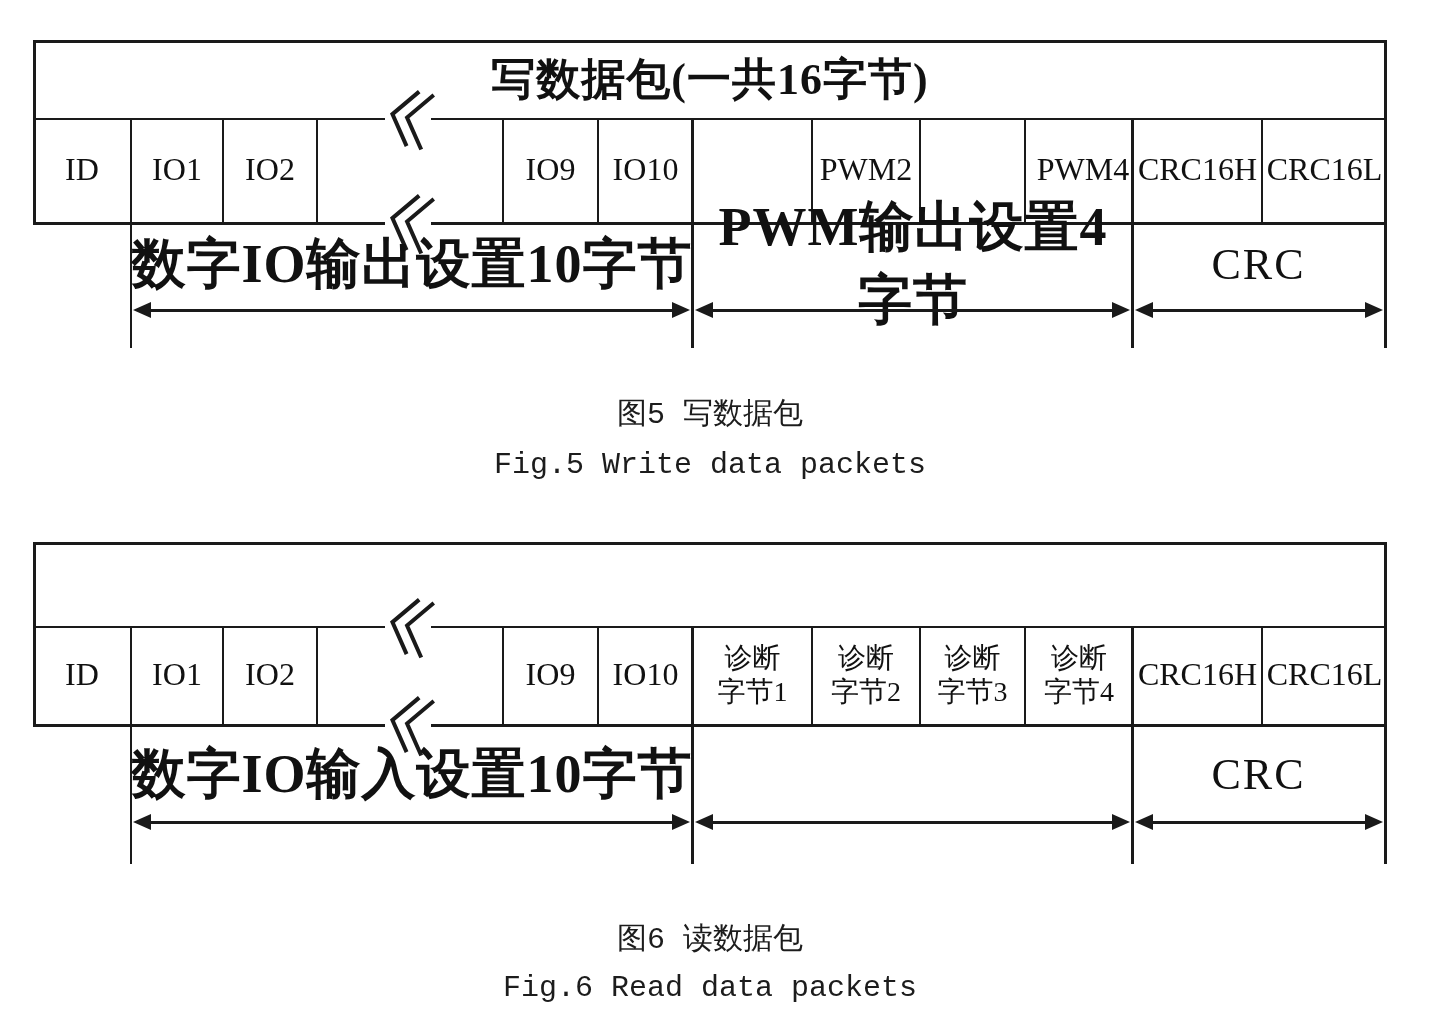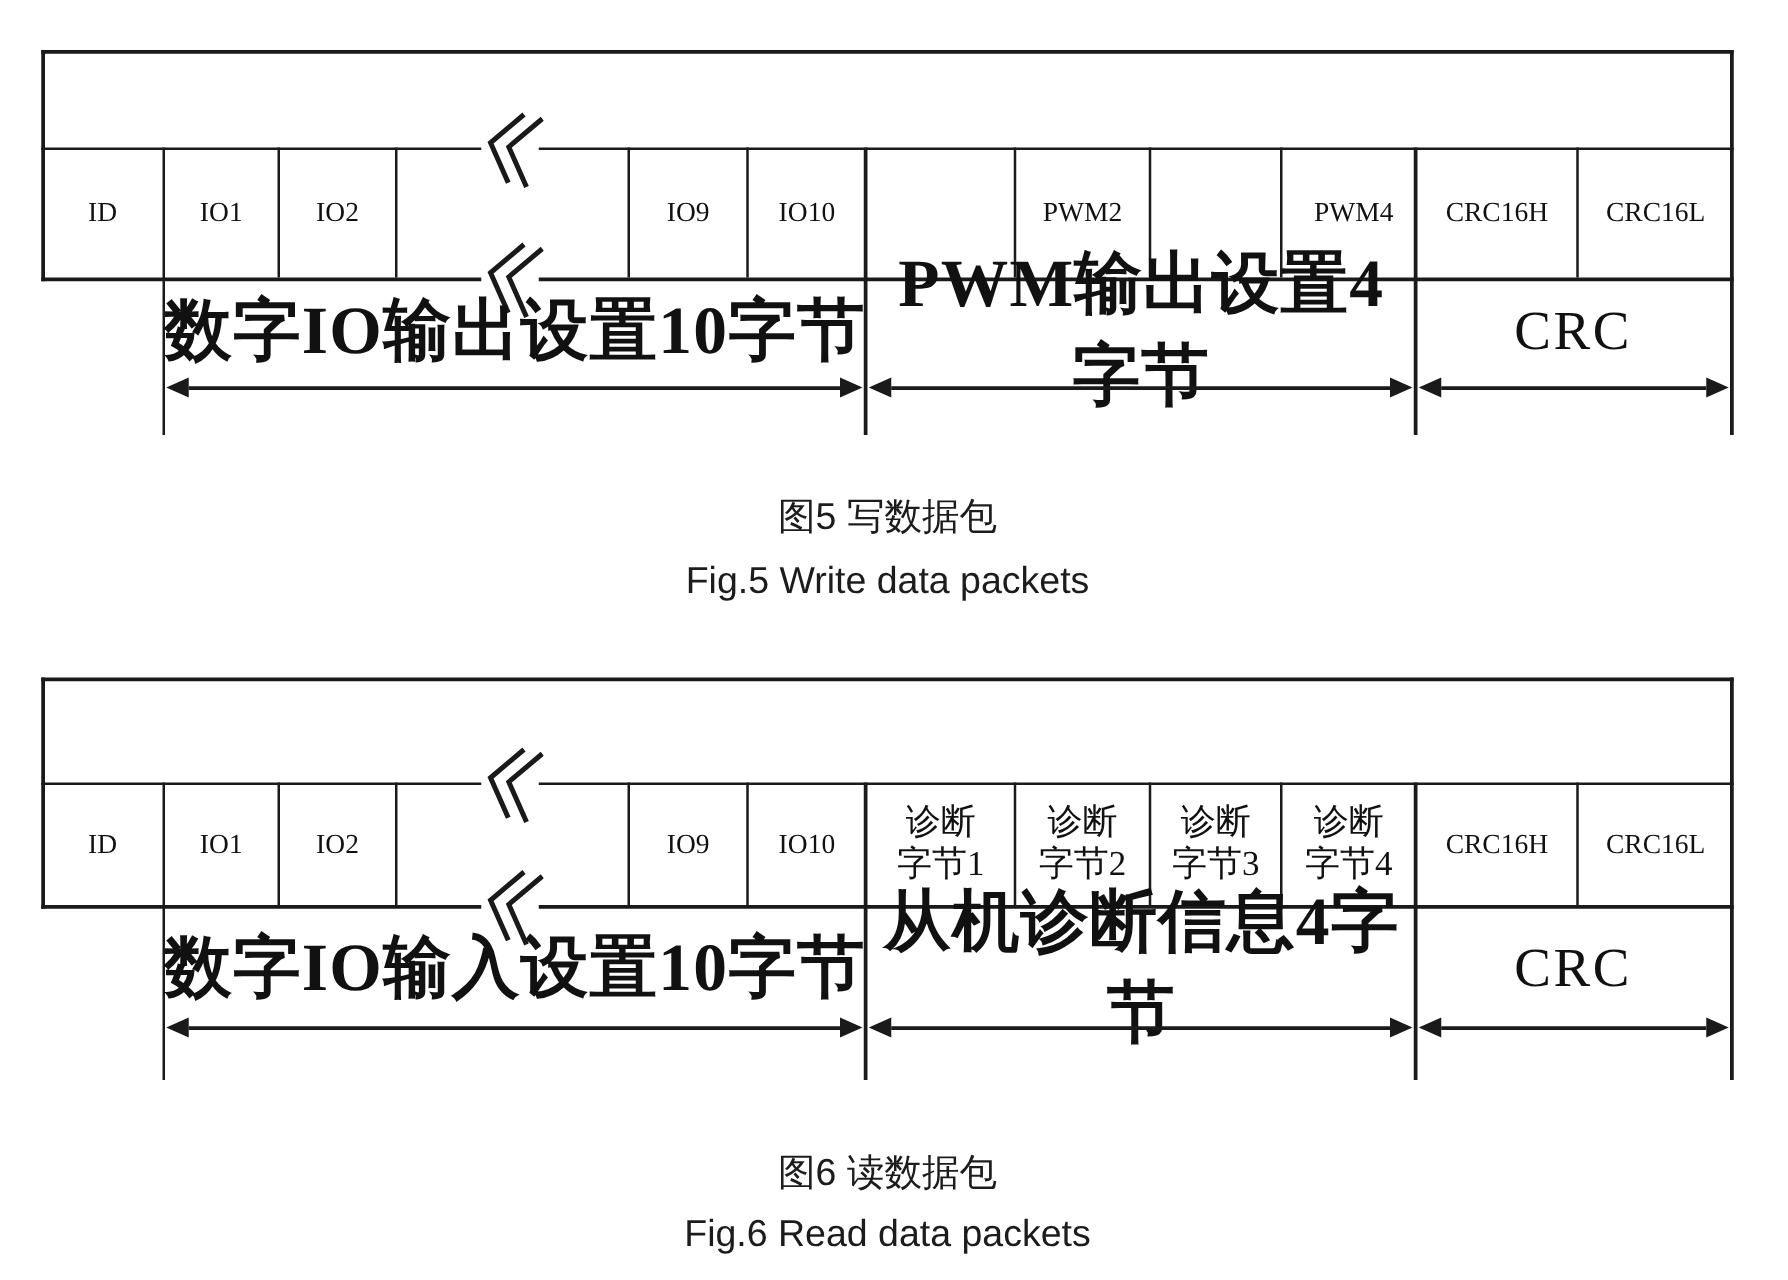--- a/index.html
+++ b/index.html
@@ -2,33 +2,33 @@
 <html><head>
 <meta charset="utf-8">
 <style>
   html,body{margin:0;padding:0}
   body{width:1430px;height:1024px;background:#ffffff;position:relative;overflow:hidden;
        font-family:"Liberation Serif","DejaVu Serif",serif;color:#111}
   .diagram{position:absolute;left:33px;width:1354px}
   .ln{position:absolute;background:#1a1a1a}
   .txt{position:absolute;display:flex;align-items:center;justify-content:center;text-align:center}
   .title{font-size:44px;font-weight:bold;letter-spacing:1px}
-  .cell{font-size:22px;flex-direction:column;line-height:1.22}
+  .cell{font-size:32px;flex-direction:column;line-height:1.22}
   .cell span:empty{display:none}
   .cell.small{font-size:28px}
   .sec{font-size:54px;font-weight:bold;letter-spacing:1px}
   .sec.crc{font-weight:normal;font-size:44px;letter-spacing:2px}
   .arrow{position:absolute;display:flex;align-items:center;height:16px}
   .ah{width:0;height:0;border-top:8px solid transparent;border-bottom:8px solid transparent}
   .ah.l{border-right:18px solid #1a1a1a}
   .ah.r{border-left:18px solid #1a1a1a}
   .shaft{flex:1;height:3px;background:#1a1a1a}
   .brk{position:absolute;width:52px;height:66px}
   .cap{position:absolute;left:33px;width:1354px;height:36px;display:flex;align-items:center;justify-content:center;
-       font-family:Liberation Sans, sans-serif;font-size:30px;color:#1c1c1c}
+       font-family:Liberation Mono, monospace;font-size:30px;color:#1c1c1c}
 </style>
 </head>
 <body>
 
 <div class="diagram" style="top:40px;height:308px">
 
   <div class="ln" style="left:0;top:0;width:1354px;height:3px"></div>
   <div class="ln" style="left:0;top:78px;width:352px;height:2px"></div>
   <div class="ln" style="left:398px;top:78px;width:956px;height:2px"></div>
   <div class="ln" style="left:0;top:182px;width:352px;height:3px"></div>
@@ -41,20 +41,21 @@
   <div class="ln" style="left:283px;top:78px;width:2px;height:104px"></div>
   <div class="ln" style="left:469px;top:78px;width:2px;height:104px"></div>
   <div class="ln" style="left:564px;top:78px;width:2px;height:104px"></div>
   <div class="ln" style="left:658px;top:78px;width:3px;height:230px"></div>
   <div class="ln" style="left:778px;top:78px;width:2px;height:104px"></div>
   <div class="ln" style="left:886px;top:78px;width:2px;height:104px"></div>
   <div class="ln" style="left:991px;top:78px;width:2px;height:104px"></div>
   <div class="ln" style="left:1098px;top:78px;width:3px;height:230px"></div>
   <div class="ln" style="left:1228px;top:78px;width:2px;height:104px"></div>
 
+  <div class="txt title" style="left:0;top:0;width:1354px;height:78px">写数据包(一共16字节)</div>
 
   <div class="txt cell" style="left:0;top:78px;width:98px;height:104px">
       <span>ID</span>
     </div>
   <div class="txt cell" style="left:98px;top:78px;width:92px;height:104px">
       <span>IO1</span>
     </div>
   <div class="txt cell" style="left:190px;top:78px;width:94px;height:104px">
       <span>IO2</span>
     </div>
@@ -182,21 +183,20 @@
     </g>
   </svg>
   <svg class="brk" style="left:350px;top:149px" viewBox="0 0 52 66">
     <g transform="rotate(13 26 33)" fill="none" stroke="#1a1a1a" stroke-width="4">
       <polyline points="30,5 9,33 30,61"></polyline>
         <polyline points="45,5 24,33 45,61"></polyline>
     </g>
   </svg>
 
   <div class="txt sec" style="left:98px;top:192px;width:562px;height:80px">数字IO输入设置10字节</div>
-  <div class="txt sec" style="left:660px;top:192px;width:440px;height:80px">从机诊断信息4字节</div>
   <div class="txt sec crc" style="left:1100px;top:192px;width:251px;height:80px">CRC</div>
 
   <div class="arrow" style="left:100px;top:272px;width:557px">
     <div class="ah l"></div>
     <div class="shaft"></div>
     <div class="ah r"></div>
   </div>
   <div class="arrow" style="left:662px;top:272px;width:435px">
     <div class="ah l"></div>
     <div class="shaft"></div>

